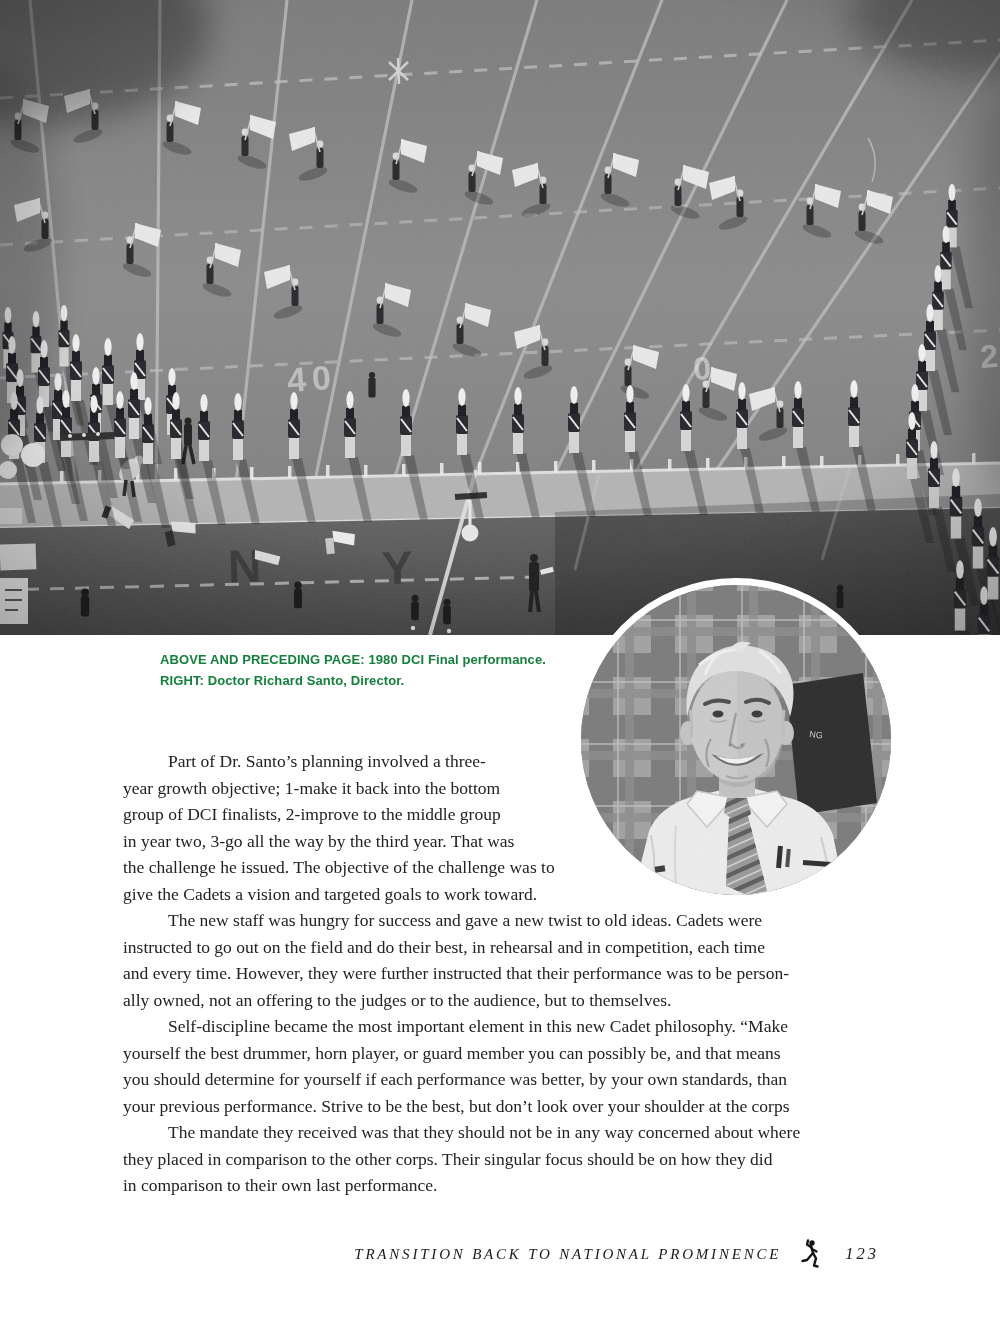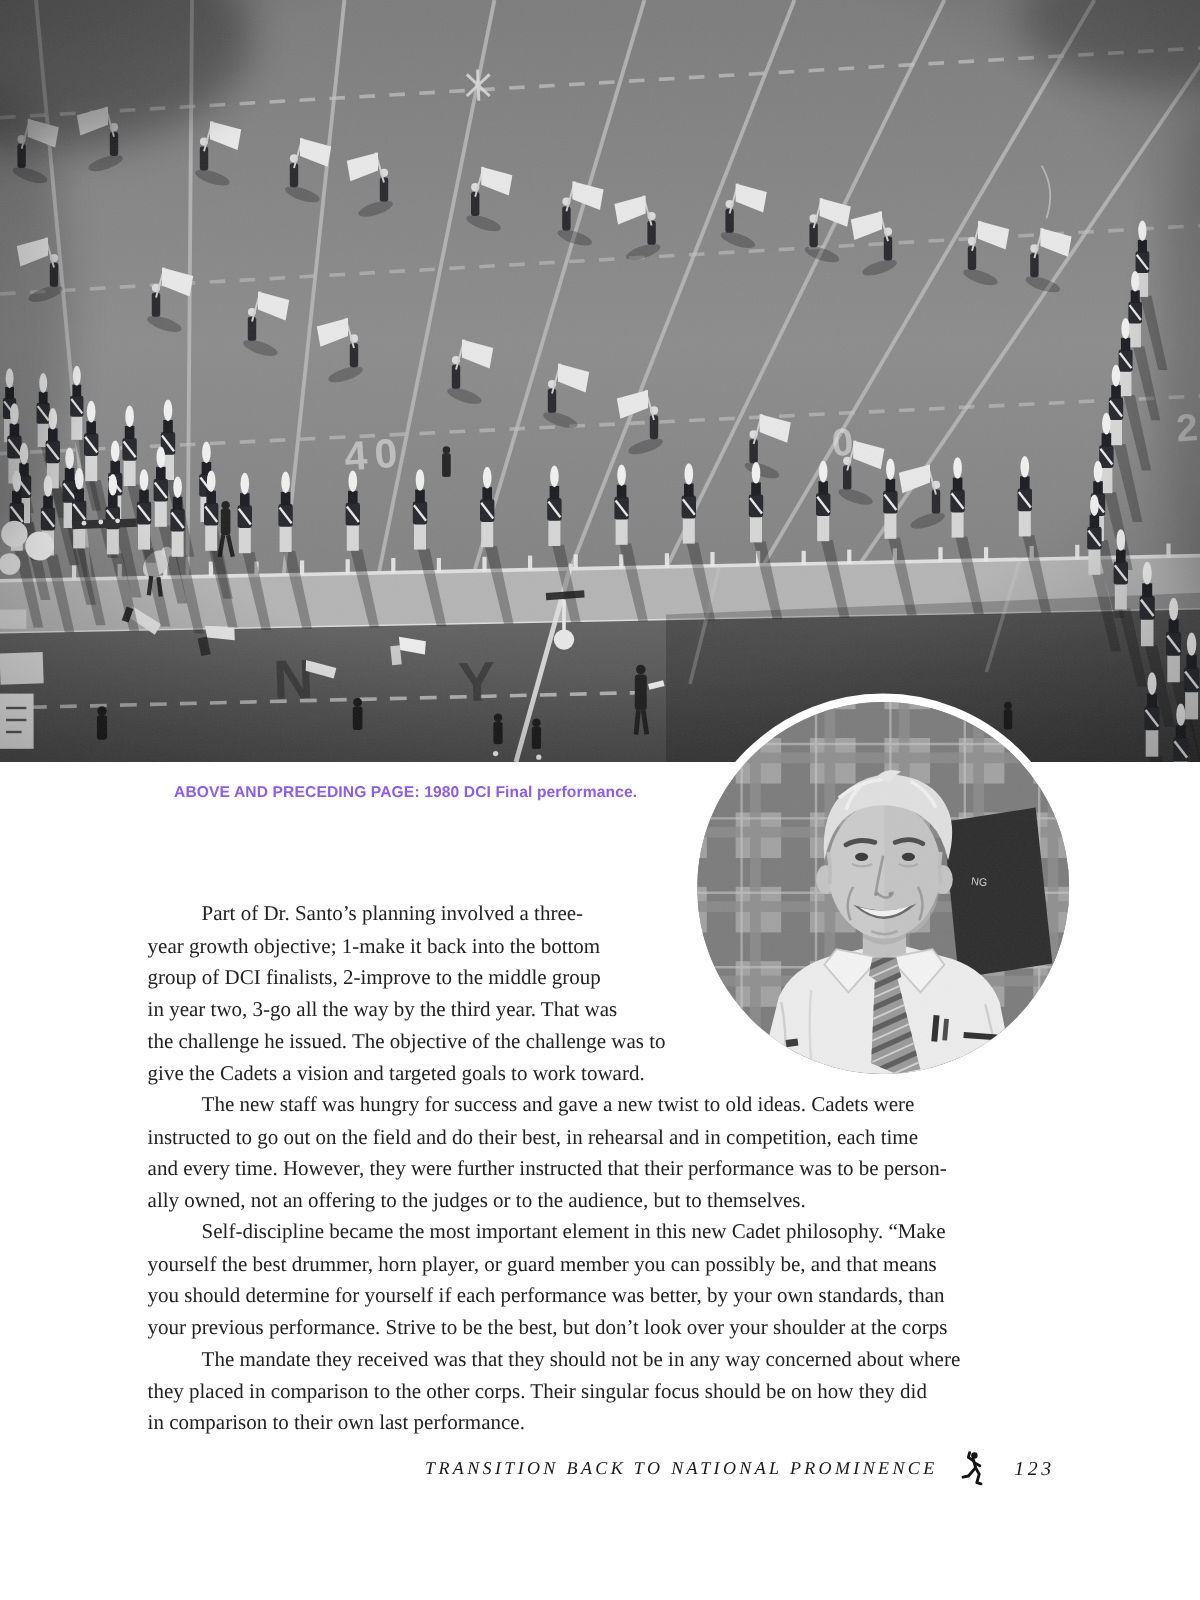--- a/index.html
+++ b/index.html
@@ -9,31 +9,31 @@
     font-family:"Liberation Serif", serif;color:#1f1f1f;
   }
   .photo{position:absolute;left:0;top:0;width:1000px;height:635px;}
   .photo svg{display:block;width:100%;height:100%;}
   .portrait{
     position:absolute;left:574px;top:578px;width:310px;height:310px;
     border:7px solid #ffffff;border-radius:50%;overflow:hidden;background:#9a9a9a;
   }
   .portrait svg{display:block;width:100%;height:100%;}
   .caption{
-    position:absolute;left:145px;top:650px;width:430px;
+    position:absolute;left:160px;top:650px;width:430px;
     font-family:"Liberation Sans", sans-serif;font-weight:bold;
-    font-size:13px;line-height:20.5px;color:#8b5cf6;letter-spacing:0.1px;
+    font-size:13px;line-height:20.5px;color:#15803d;letter-spacing:0.1px;
   }
   .bodytext{
     position:absolute;left:123px;top:748px;width:756px;
     font-size:17.5px;line-height:26.5px;color:#222222;
   }
   .bodytext p{margin:0;white-space:pre-line;text-indent:45px;}
   .footer{
-    position:absolute;left:123px;top:1204px;width:756px;height:40px;
+    position:absolute;left:123px;top:1234px;width:756px;height:40px;
     display:flex;align-items:center;justify-content:flex-end;
   }
   .footer-title{
     font-style:italic;font-size:15px;letter-spacing:2.8px;color:#1a1a1a;
     white-space:nowrap;
   }
   .footer-icon{width:24px;height:30px;margin-left:18px;margin-right:22px;flex:0 0 auto;}
   .footer-page{font-style:italic;font-size:16.5px;letter-spacing:3px;color:#1a1a1a;}
 </style>
 </head>
@@ -478,20 +478,21 @@
         <rect x="205" y="264" width="4" height="18" fill="#4a4a4a" transform="rotate(5 207 273)"></rect>
         <rect x="222" y="276" width="28" height="5" fill="#2e2e2e" transform="rotate(4 236 278)"></rect>
         <rect x="74" y="281" width="10" height="6" fill="#3a3a3a" transform="rotate(-8 79 284)"></rect>
       </g>
       <rect width="310" height="310" filter="url(#pgrain)" opacity="0.08"></rect>
     </svg>
   </div>
 
   <div class="caption">
     <div>ABOVE AND PRECEDING PAGE: 1980 DCI Final performance.</div>
+    <div>RIGHT: Doctor Richard Santo, Director.</div>
   </div>
 
   <div class="bodytext">
     <p>Part of Dr. Santo’s planning involved a three-
 year growth objective; 1-make it back into the bottom
 group of DCI finalists, 2-improve to the middle group
 in year two, 3-go all the way by the third year. That was
 the challenge he issued. The objective of the challenge was to
 give the Cadets a vision and targeted goals to work toward.</p>
     <p>The new staff was hungry for success and gave a new twist to old ideas. Cadets were

